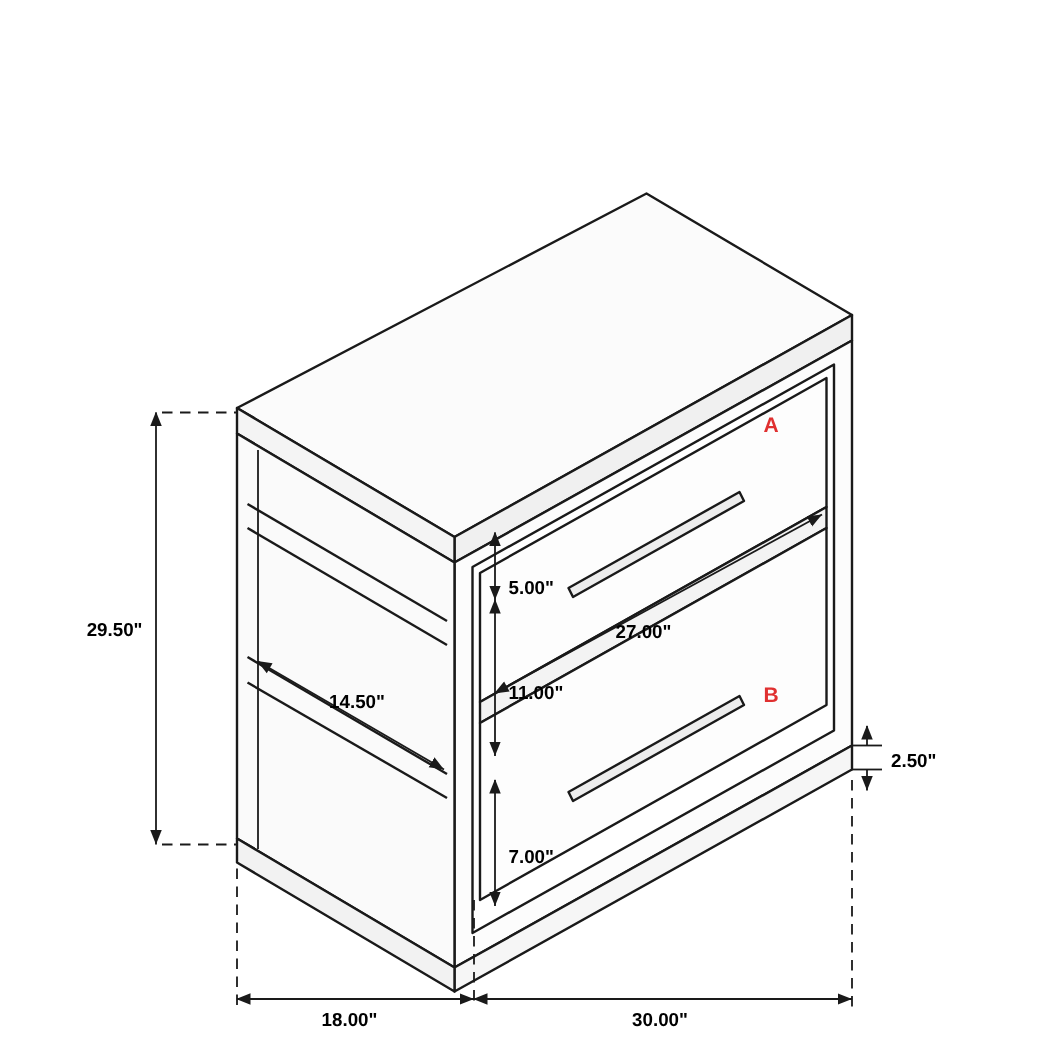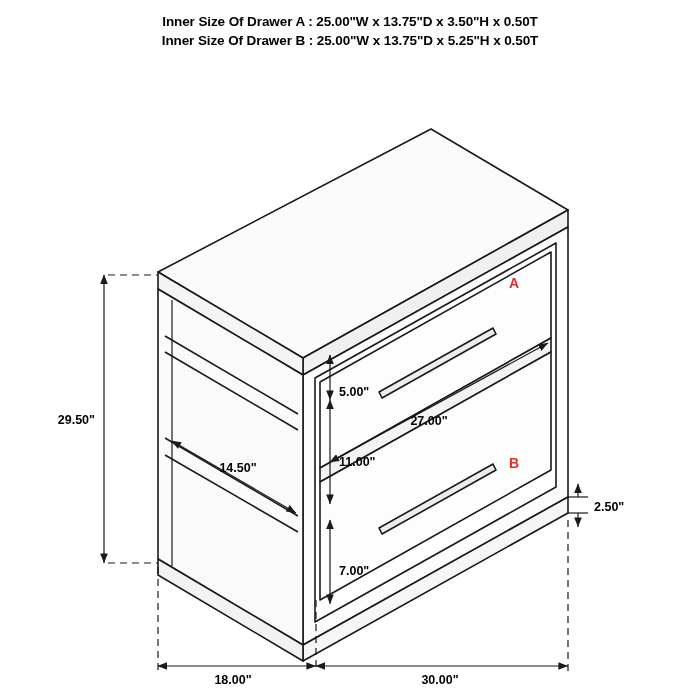--- a/index.html
+++ b/index.html
@@ -54,24 +54,20 @@
     font-size: 14px;
     font-weight: bold;
     fill: #e03030;
   }
 </style>
 </head>
 <body>
 
 <div id="stage">
 
-  <div class="title-block">
-    <span class="title-line">Inner Size Of Drawer A : 25.00"W x 13.75"D x 3.50"H x 0.50T</span>
-    <span class="title-line">Inner Size Of Drawer B : 25.00"W x 13.75"D x 5.25"H x 0.50T</span>
-  </div>
 
   <svg id="drawing" viewBox="0 0 700 700">
     <defs>
       <marker id="arrowEnd" markerWidth="9" markerHeight="9" refX="8" refY="3.2" orient="auto">
         <path d="M0,0 L8,3.2 L0,6.4 z" fill="#1a1a1a"></path>
       </marker>
       <marker id="arrowStart" markerWidth="9" markerHeight="9" refX="0.5" refY="3.2" orient="auto">
         <path d="M8,0 L0,3.2 L8,6.4 z" fill="#1a1a1a"></path>
       </marker>
     </defs>

